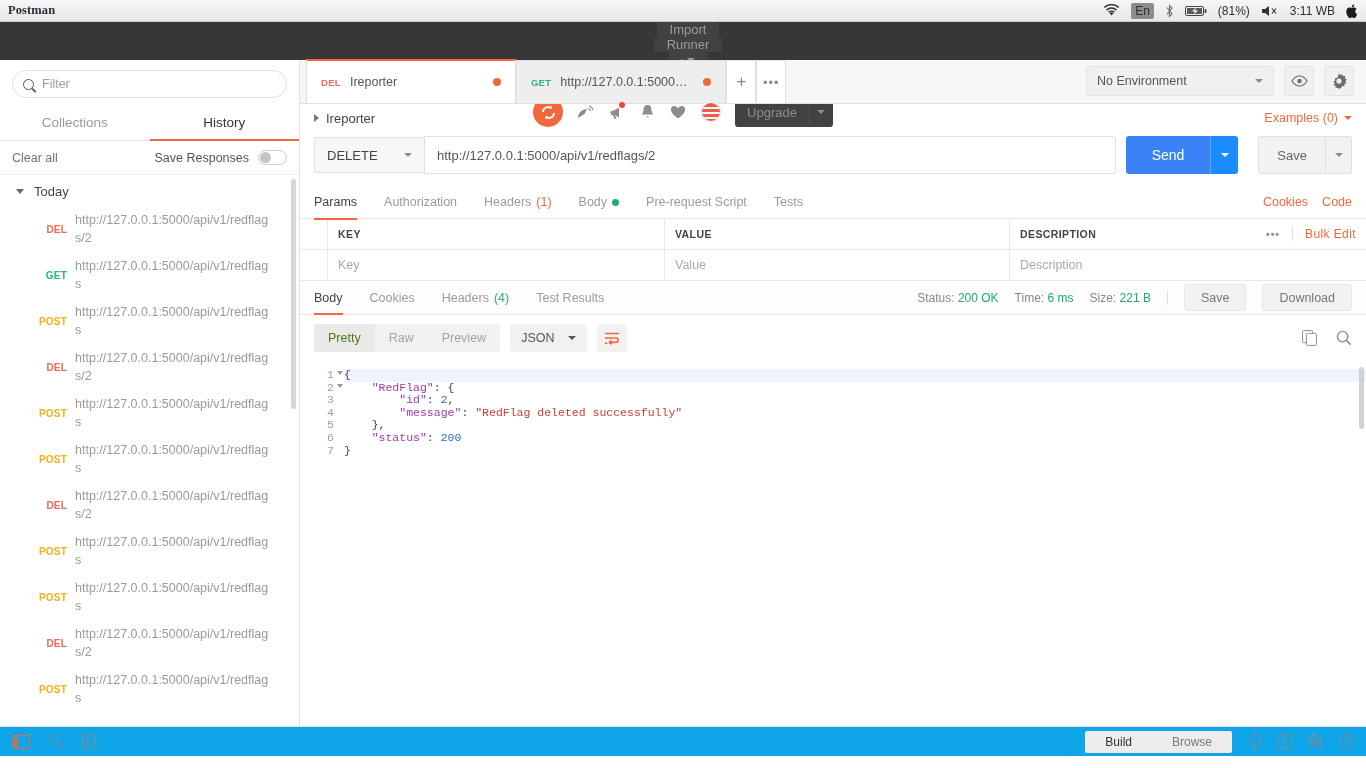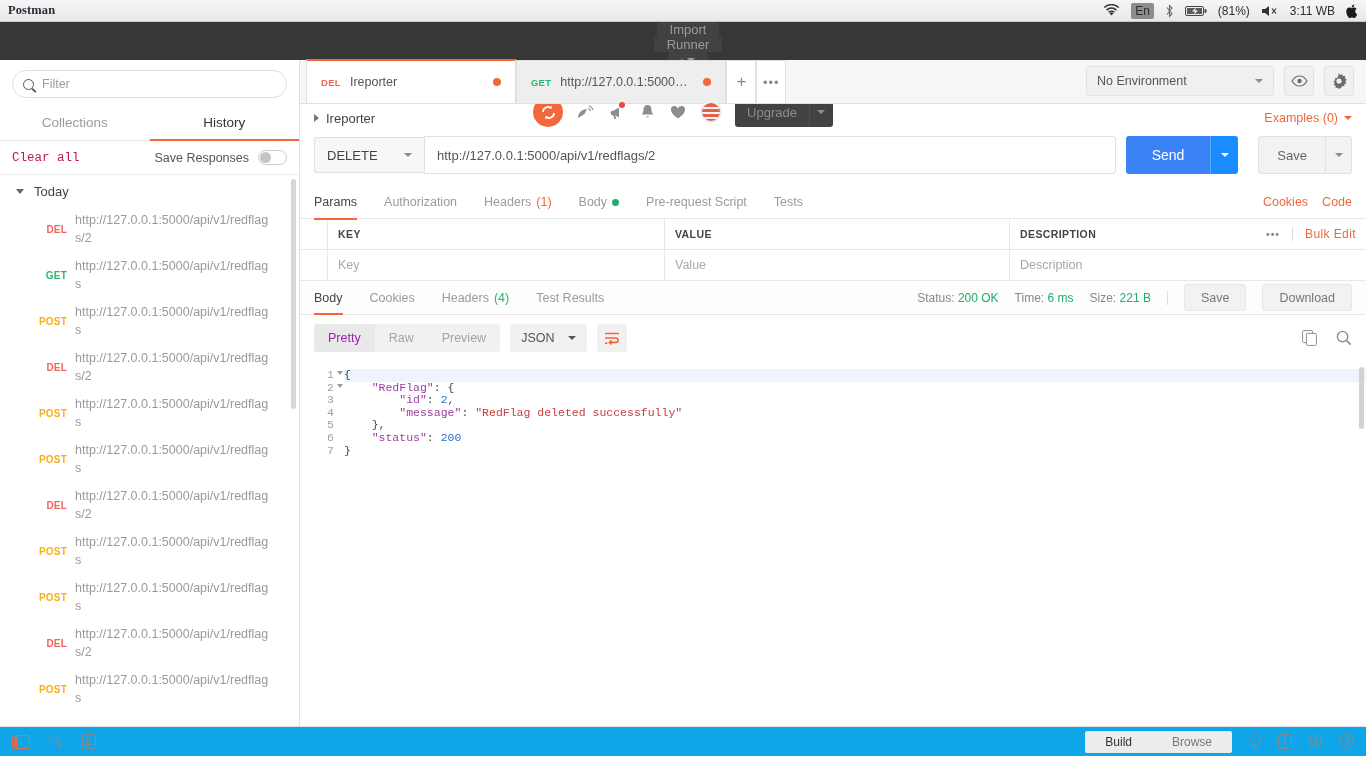--- a/index.html
+++ b/index.html
@@ -71,21 +71,21 @@
   #filter-wrap { padding:10px 12px 8px; }
   #filter-box { height:28px; border:1px solid #e0e0e0; border-radius:14px; display:flex; align-items:center; padding:0 10px; gap:8px; }
   #filter-box .ph { color:#9d9d9d; font-size:12.5px; }
   .mag { width:11px;height:11px;border:1.6px solid #555; border-radius:50%; position:relative; display:inline-block;}
   .mag:after { content:""; position:absolute; width:1.6px;height:5px;background:#555; transform:rotate(-45deg); right:-2px; bottom:-4px;}
   #side-tabs { display:flex; border-bottom:1px solid #e5e5e5; }
   .side-tab { flex:1; text-align:center; padding:9px 0 10px; font-size:13.5px; color:#9b9b9b; position:relative; }
   .side-tab.active { color:#333; }
   .side-tab.active:after { content:""; position:absolute; left:0; right:0; bottom:-1px; height:2px; background:#f2683c; }
   #side-actions { display:flex; align-items:center; padding:9px 12px; border-bottom:1px solid #eee;}
-  #clear-all { color:#be185d; font-size:12.5px;font-family:Liberation Mono, monospace; }
+  #clear-all { color:#737373; font-size:12.5px; }
   #save-resp-wrap { margin-left:auto; display:flex; align-items:center; gap:9px; color:#555; font-size:12.5px;}
   .toggle { width:29px; height:15px; border-radius:8px; background:#fff; border:1px solid #ccc; position:relative;}
   .toggle i { position:absolute; left:1px; top:1px; width:11px;height:11px;border-radius:50%;background:#c4c4c4;}
   #history-scroll { flex:1; overflow:hidden; position:relative; }
   #today-row { display:flex; align-items:center; gap:10px; padding:9px 12px 7px 16px; font-size:13px; color:#444;}
   .tri-dn { width:0;height:0;border-left:4.5px solid transparent;border-right:4.5px solid transparent;border-top:5px solid #666;}
   .hist-item { display:flex; padding:5px 10px 5px 0; align-items:flex-start; cursor:default;}
   .hist-method { width:75px; flex:0 0 75px; text-align:right; padding-right:8px; font-size:10px; font-weight:bold; padding-top:13px; letter-spacing:.2px;}
   .m-del { color:#f0675a; }
   .m-get { color:#2bb673; }
@@ -142,21 +142,21 @@
   .vrule { width:1px; height:14px; background:#ddd; }
 
   
   #resp-tabs { display:flex; align-items:center; padding:0 14px; border-bottom:1px solid #e8e8e8; height:34px; background:#fdfdfd;}
   #resp-meta { margin-left:auto; display:flex; align-items:center; gap:16px; font-size:12px; color:#888;}
   #resp-meta b { font-weight:normal; color:#1cae6c; }
   .resp-btn { height:27px; padding:0 16px; background:#f2f2f2; border:1px solid #e6e6e6; border-radius:3px; display:flex; align-items:center; font-size:12.5px; color:#777;}
   #view-toolbar { display:flex; align-items:center; gap:10px; padding:9px 14px; }
   .seg { display:flex; background:#f1f1f1; border-radius:3px; overflow:hidden; height:28px;}
   .seg div { padding:0 14px; display:flex;align-items:center; font-size:12.5px; color:#a4a4a4;}
-  .seg div.active { color:#a21caf; background:#e9e9e9;}
+  .seg div.active { color:#4d7c0f; background:#e9e9e9;}
   #fmt-sel { height:28px; background:#f1f1f1; border-radius:3px; display:flex; align-items:center; gap:14px; padding:0 11px; font-size:12.5px; color:#555;}
   #wrap-btn { height:28px; width:30px; background:#f1f1f1; border-radius:3px; display:flex;align-items:center;justify-content:center;}
   #view-right { margin-left:auto; display:flex; align-items:center; gap:18px; color:#8e8e8e;}
 
   #code-area { flex:1; display:flex; overflow:hidden; font-family:"Liberation Mono", monospace; font-size:11.5px; position:relative;}
   #gutter { width:38px; flex:0 0 38px; text-align:right; padding:8px 4px 0 0; color:#a0a0a0; line-height:12.6px; background:#fff;}
   .gl { position:relative; height:12.6px;}
   .fold { position:absolute; right:-9px; top:2px; width:0;height:0;border-left:3.5px solid transparent;border-right:3.5px solid transparent;border-top:4px solid #9a9a9a;}
   #code { flex:1; padding:8px 0 0 6px; line-height:12.6px; white-space:pre; color:#333;}
   #code .ln1 { background:#eef4fd; display:block; }

